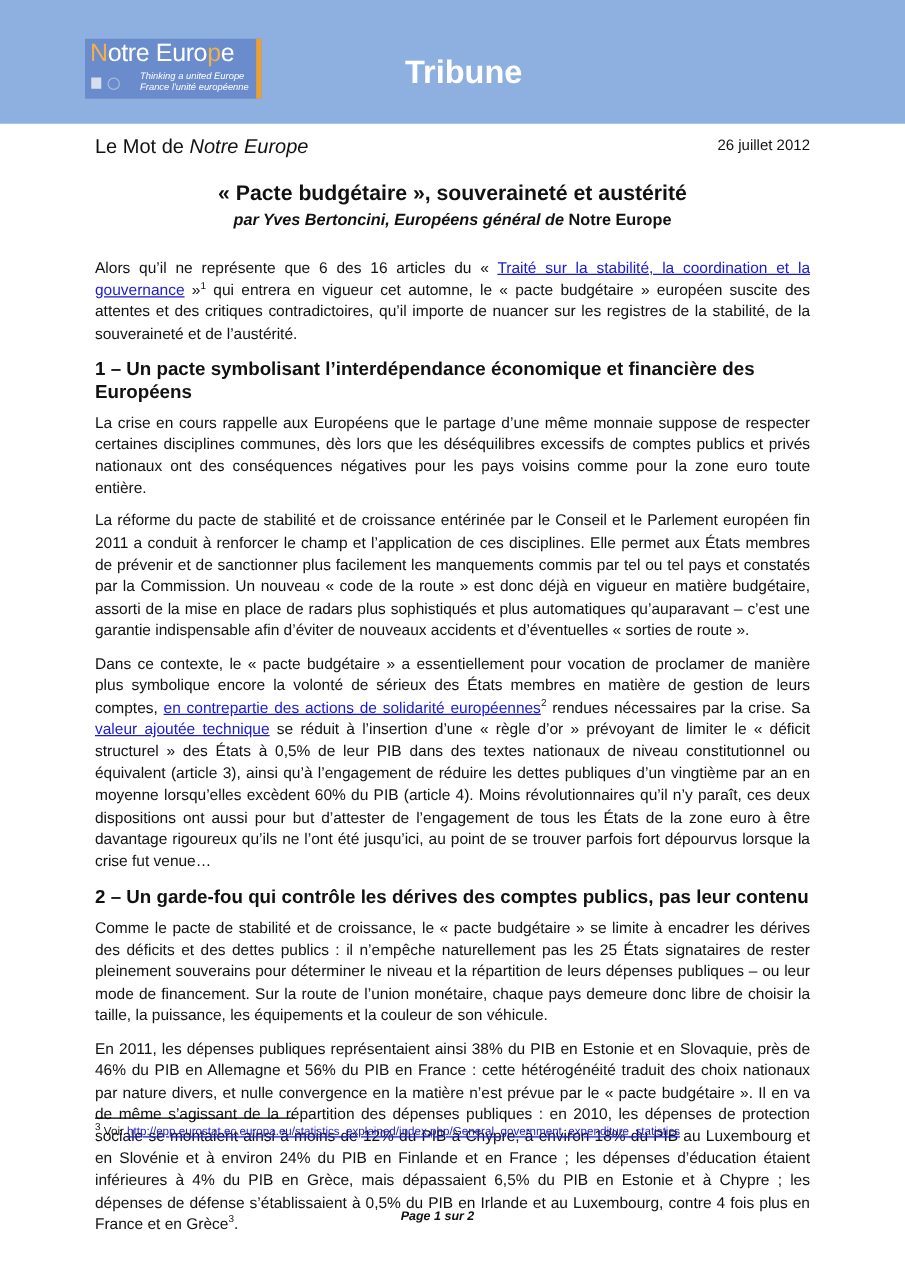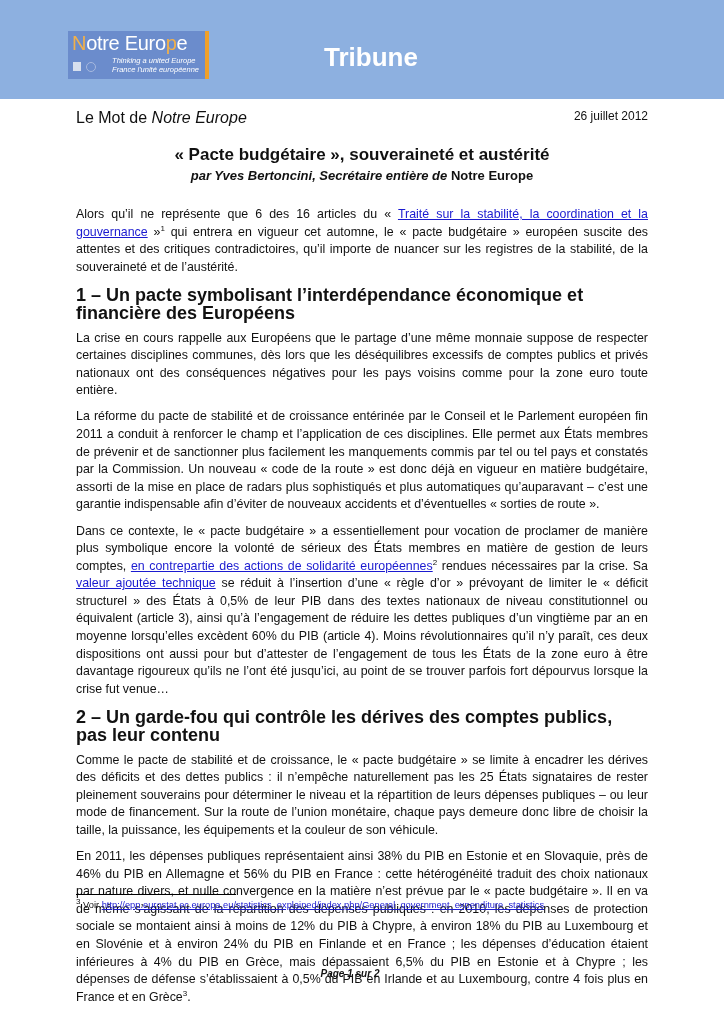--- a/index.html
+++ b/index.html
@@ -16,21 +16,21 @@
   .tribune { position:absolute; left:324px; top:42px; font-size:26px; font-weight:bold; color:#ffffff; }
 
   .meta-left { position:absolute; left:76px; top:109px; font-size:16px; }
   .meta-right { position:absolute; right:76px; top:109px; font-size:12px; }
 
   .title { position:absolute; left:0; width:724px; top:145px; text-align:center; font-size:17px; font-weight:bold; }
   .subtitle { position:absolute; left:0; width:724px; top:168px; text-align:center; font-size:13px; font-weight:bold; }
 
   .content { position:absolute; left:76px; width:572px; top:206px; font-size:12.4px; line-height:17.6px; }
   .content p { margin:0 0 8.5px 0; text-align:justify; }
-  .content h2 { margin:11px 0 7px 0; font-size:18px; font-weight:bold; }
+  .content h2 { margin:11px 0 7px 0; font-size:15px; font-weight:bold; }
   .content a { color:#1a1ad0; text-decoration:underline; }
   sup { font-size:8px; line-height:0; }
 
   .fn-rule { position:absolute; left:76px; top:894px; width:160px; border-top:1px solid #000; }
   .footnotes { position:absolute; left:76px; top:899px; width:580px; font-size:9.3px; line-height:12.5px; }
   .footnotes div { white-space:nowrap; }
   .footnotes a { color:#1a1ad0; text-decoration:underline; }
   .page-num { position:absolute; left:0; width:700px; top:968px; text-align:center; font-size:10px; font-weight:bold; font-style:italic; }
 </style>
 </head>
@@ -46,21 +46,21 @@
       <div>France l'unité européenne</div>
     </div>
   </div>
   <div class="tribune">Tribune</div>
 </div>
 
 <div class="meta-left"><span>Le Mot de </span><i>Notre Europe</i></div>
 <div class="meta-right">26 juillet 2012</div>
 
 <div class="title">« Pacte budgétaire », souveraineté et austérité</div>
-<div class="subtitle"><i>par Yves Bertoncini, Secrétaire entière de</i><span> Notre Europe</span></div>
+<div class="subtitle"><i>par Yves Bertoncini, Européens général de</i><span> Notre Europe</span></div>
 
 <div class="content">
   <p><span>Alors qu’il ne représente que 6 des 16 articles du « </span><a>Traité sur la stabilité, la coordination et la gouvernance</a><span> »</span><sup>1</sup><span> qui entrera en vigueur cet automne, le « pacte budgétaire » européen suscite des attentes et des critiques contradictoires, qu’il importe de nuancer sur les registres de la stabilité, de la souveraineté et de l’austérité.</span></p>
 
   <h2>1 – Un pacte symbolisant l’interdépendance économique et financière des Européens</h2>
   <p>La crise en cours rappelle aux Européens que le partage d’une même monnaie suppose de respecter certaines disciplines communes, dès lors que les déséquilibres excessifs de comptes publics et privés nationaux ont des conséquences négatives pour les pays voisins comme pour la zone euro toute entière.</p>
   <p>La réforme du pacte de stabilité et de croissance entérinée par le Conseil et le Parlement européen fin 2011 a conduit à renforcer le champ et l’application de ces disciplines. Elle permet aux États membres de prévenir et de sanctionner plus facilement les manquements commis par tel ou tel pays et constatés par la Commission. Un nouveau « code de la route » est donc déjà en vigueur en matière budgétaire, assorti de la mise en place de radars plus sophistiqués et plus automatiques qu’auparavant – c’est une garantie indispensable afin d’éviter de nouveaux accidents et d’éventuelles « sorties de route ».</p>
   <p><span>Dans ce contexte, le « pacte budgétaire » a essentiellement pour vocation de proclamer de manière plus symbolique encore la volonté de sérieux des États membres en matière de gestion de leurs comptes, </span><a>en contrepartie des actions de solidarité européennes</a><sup>2</sup><span> rendues nécessaires par la crise. Sa </span><a>valeur ajoutée technique</a><span> se réduit à l’insertion d’une « règle d’or » prévoyant de limiter le « déficit structurel » des États à 0,5% de leur PIB dans des textes nationaux de niveau constitutionnel ou équivalent (article 3), ainsi qu’à l’engagement de réduire les dettes publiques d’un vingtième par an en moyenne lorsqu’elles excèdent 60% du PIB (article 4). Moins révolutionnaires qu’il n’y paraît, ces deux dispositions ont aussi pour but d’attester de l’engagement de tous les États de la zone euro à être davantage rigoureux qu’ils ne l’ont été jusqu’ici, au point de se trouver parfois fort dépourvus lorsque la crise fut venue…</span></p>
 
   <h2>2 – Un garde-fou qui contrôle les dérives des comptes publics, pas leur contenu</h2>

